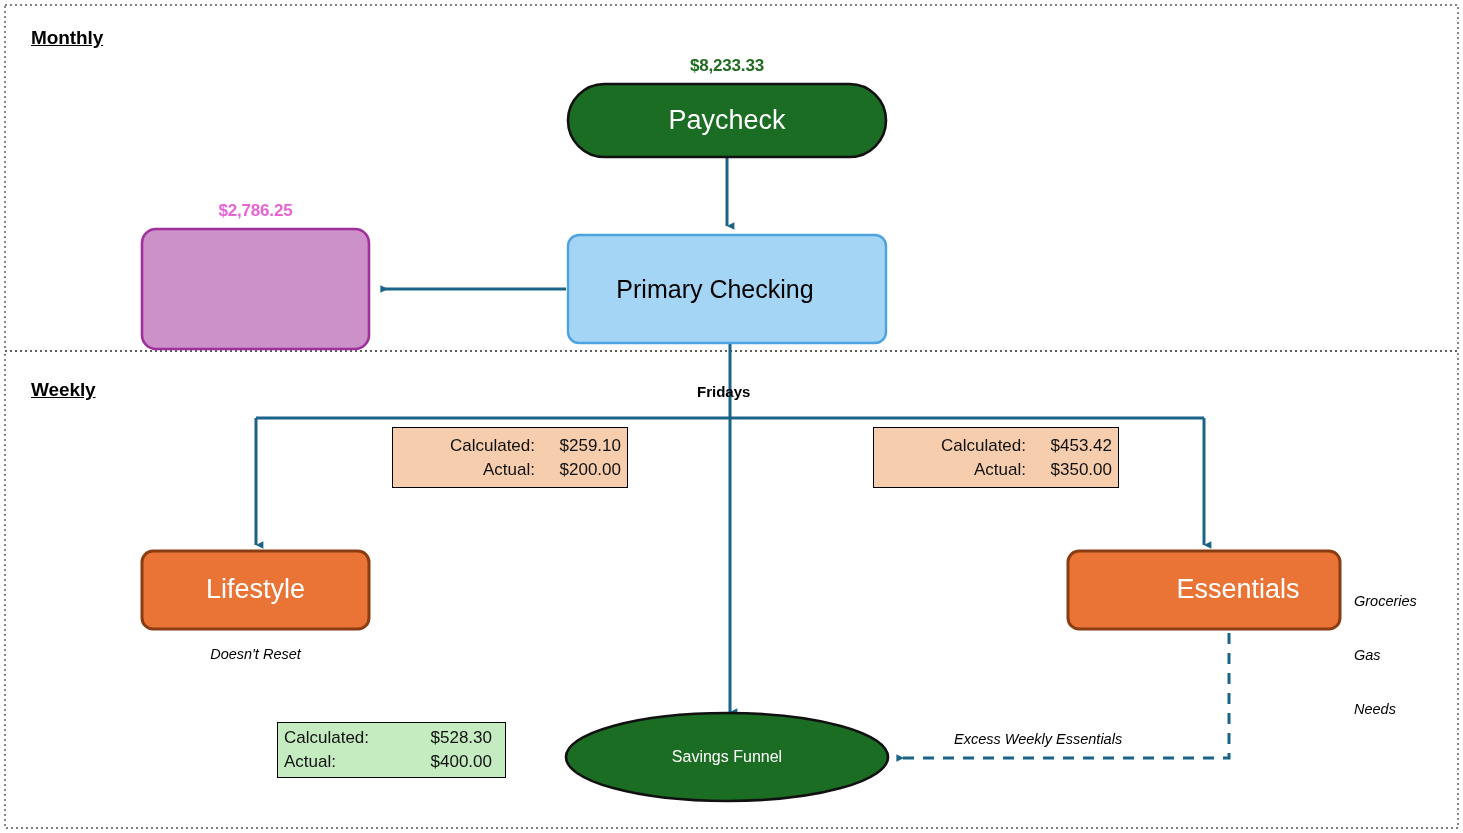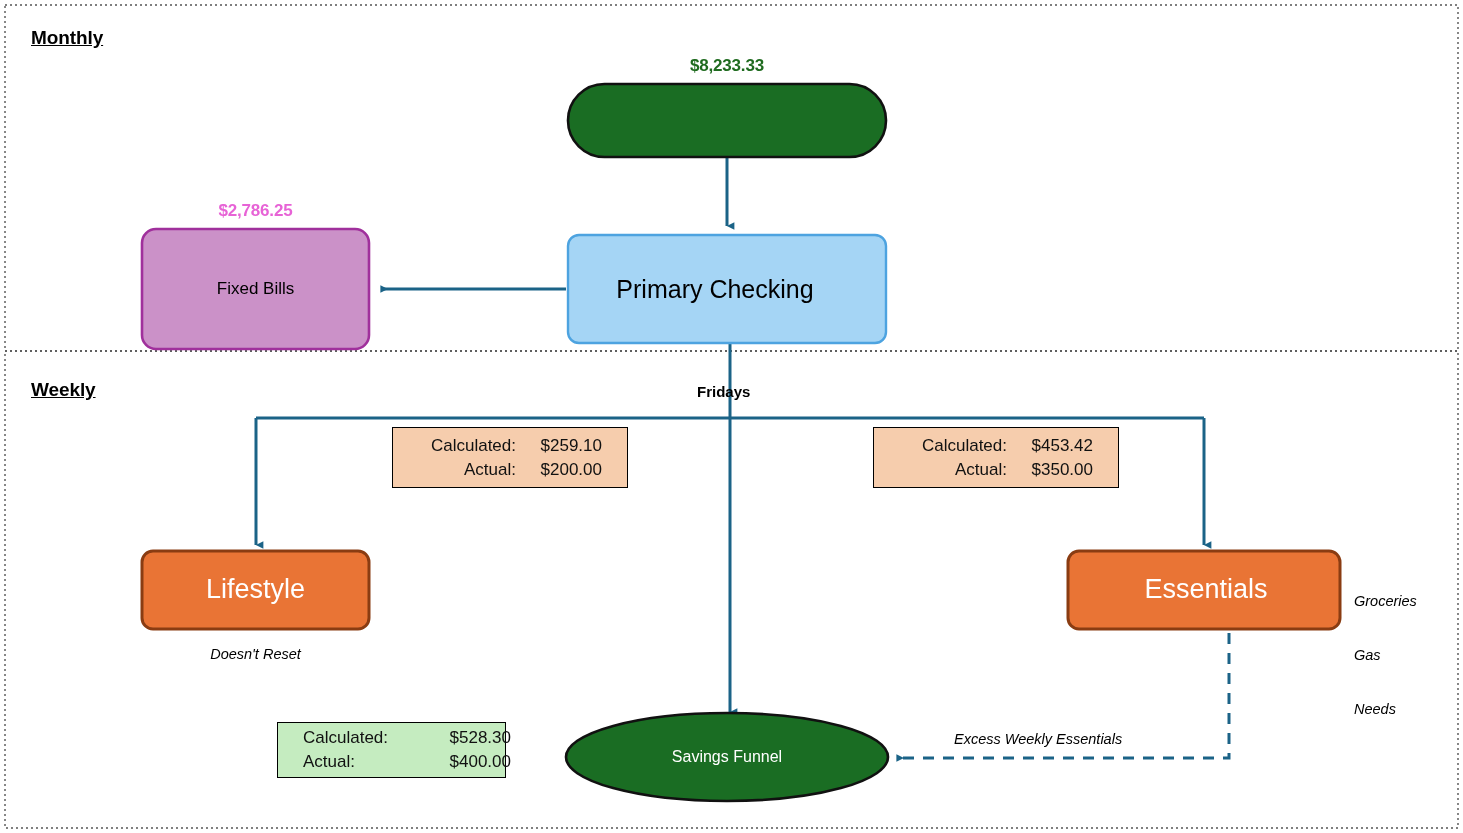--- a/index.html
+++ b/index.html
@@ -84,21 +84,21 @@
     font-size: 17px;
     color: #000000;
   }
   .valuebox {
     position: absolute;
     box-sizing: border-box;
     border: 1.6px solid #000000;
     display: flex;
     flex-direction: column;
     justify-content: center;
-    padding: 5px 25px;
+    padding: 5px 6px;
   }
   .valuebox.peach { background: #f6cdad; }
   .valuebox.mint  { background: #c5ecc0; }
   .vrow {
     display: flex;
     font-size: 17px;
     color: #111111;
     line-height: 24px;
   }
   .vrow .k { flex: 0 0 auto; }
@@ -164,32 +164,32 @@
     <ellipse cx="727" cy="757" rx="161" ry="44" fill="#1a6d23" stroke="#111111" stroke-width="2.6"></ellipse>
   </svg>
 
   <div class="txt section-title" style="left:31px; top:27px;">Monthly</div>
   <div class="txt section-title" style="left:31px; top:379px;">Weekly</div>
 
   <div class="node-label" style="left:567px; top:55px; width:320px; height:22px;">
     <span class="amount-green">$8,233.33</span>
   </div>
 
+  <div class="node-label node-text-lg" style="left:568px; top:84px; width:318px; height:73px;">
+    <span>Paycheck</span>
+  </div>
 
   <div class="node-label node-text-md" style="left:568px; top:235px; width:294px; height:108px;">
     <span>Primary Checking</span>
   </div>
 
   <div class="node-label" style="left:142px; top:200px; width:227px; height:22px;">
     <span class="amount-pink">$2,786.25</span>
   </div>
 
-  <div class="node-label node-text-fixed" style="left:142px; top:229px; width:227px; height:120px;">
-    <span>Fixed Bills</span>
-  </div>
 
   <div class="txt edge-label-bold" style="left:697px; top:383px;">Fridays</div>
 
   <div class="valuebox peach" style="left:392px; top:427px; width:236px; height:61px;">
     <div class="vrow">
       <span class="k">Calculated:</span>
       <span class="v">$259.10</span>
     </div>
     <div class="vrow">
       <span class="k">Actual:</span>
@@ -210,21 +210,21 @@
 
 
   <div class="node-label node-text-lg" style="left:142px; top:551px; width:227px; height:78px;">
     <span>Lifestyle</span>
   </div>
 
   <div class="node-label" style="left:142px; top:644px; width:227px; height:20px;">
     <span class="side-note">Doesn't Reset</span>
   </div>
 
-  <div class="node-label node-text-lg" style="left:1068px; top:551px; width:276px; height:78px;">
+  <div class="node-label node-text-lg" style="left:1068px; top:551px; width:276px; height:78px;padding-left:32px;">
     <span>Essentials</span>
   </div>
 
   <div class="txt side-note" style="left:1354px; top:556px; width:110px; text-align:left;">
     <div>Groceries</div>
     <div>Gas</div>
     <div>Needs</div>
   </div>
 
   <div class="valuebox mint" style="left:277px; top:722px; width:229px; height:56px;">

